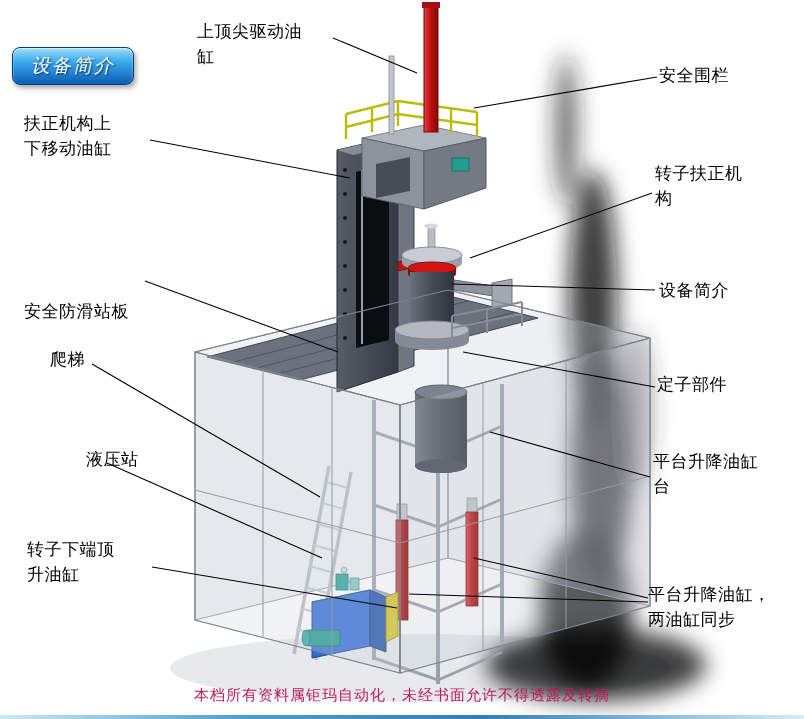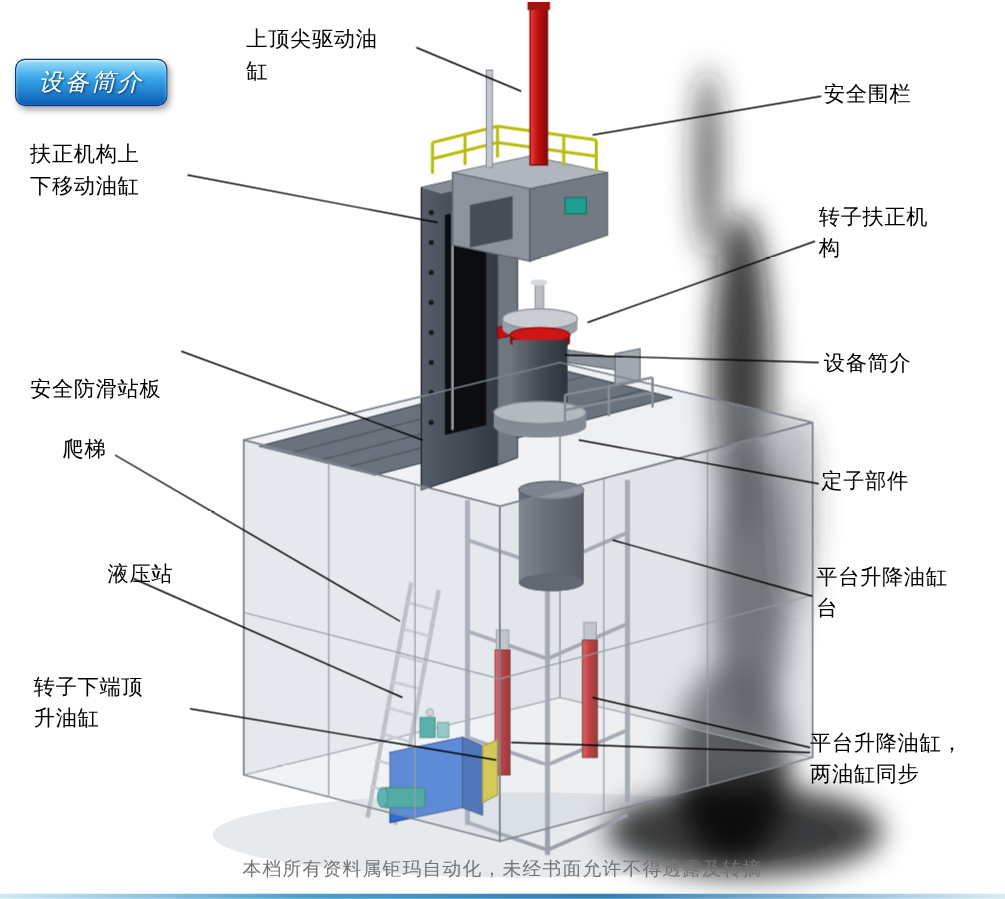--- a/index.html
+++ b/index.html
@@ -19,21 +19,21 @@
     color:#fff; font-size:19px; font-weight:400; font-style:italic;
     display:flex; align-items:center; justify-content:center;
     letter-spacing:2px; text-shadow:1px 1px 2px rgba(3,40,90,.9);margin-top:20px;
   }
   .label {
     position:absolute; font-size:17px; font-weight:400; color:#000;
     line-height:1.45; white-space:pre-line; letter-spacing:.5px;
   }
   .footer {
     position:absolute; left:0; right:0; top:686px; text-align:center;
-    font-size:15px; color:#737373; letter-spacing:1px;
+    font-size:15px; color:#be185d; letter-spacing:1px;
   }
   .bottom-bar {
     position:absolute; left:0; right:0; bottom:0; height:4px;
     background:linear-gradient(90deg,#cfe9f4,#4aa0cf 30%,#2f7fb5 60%,#d8ecf5);
   }
 </style>
 </head>
 <body>
 
 <div class="stage">

